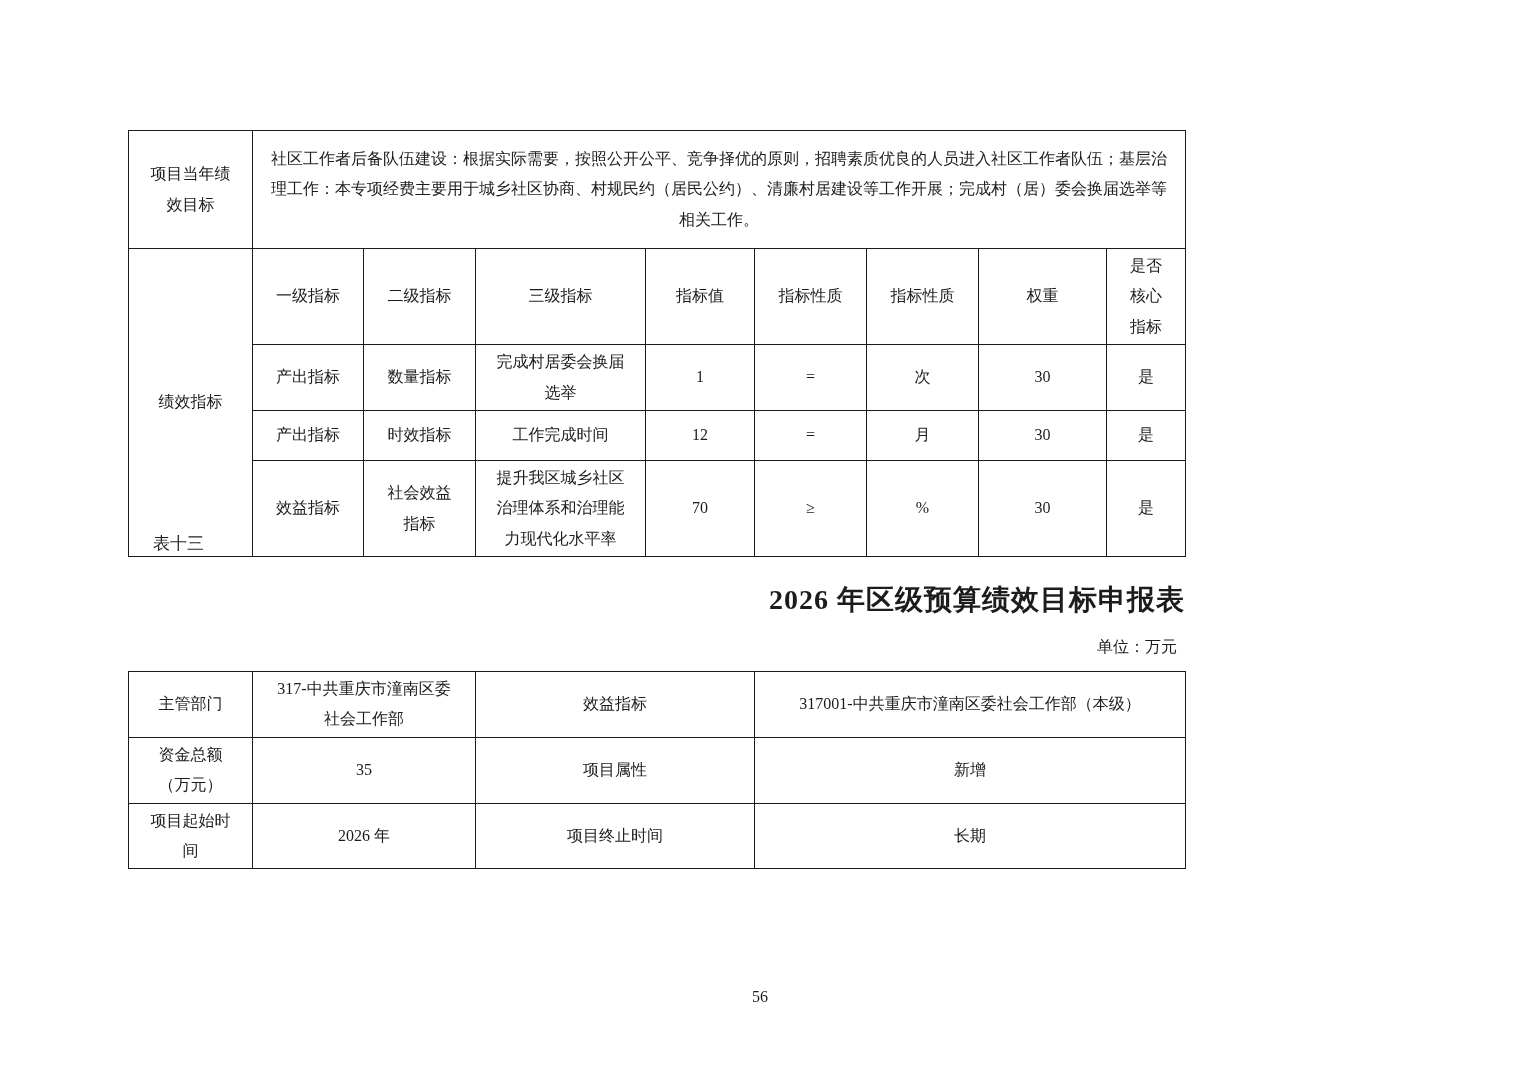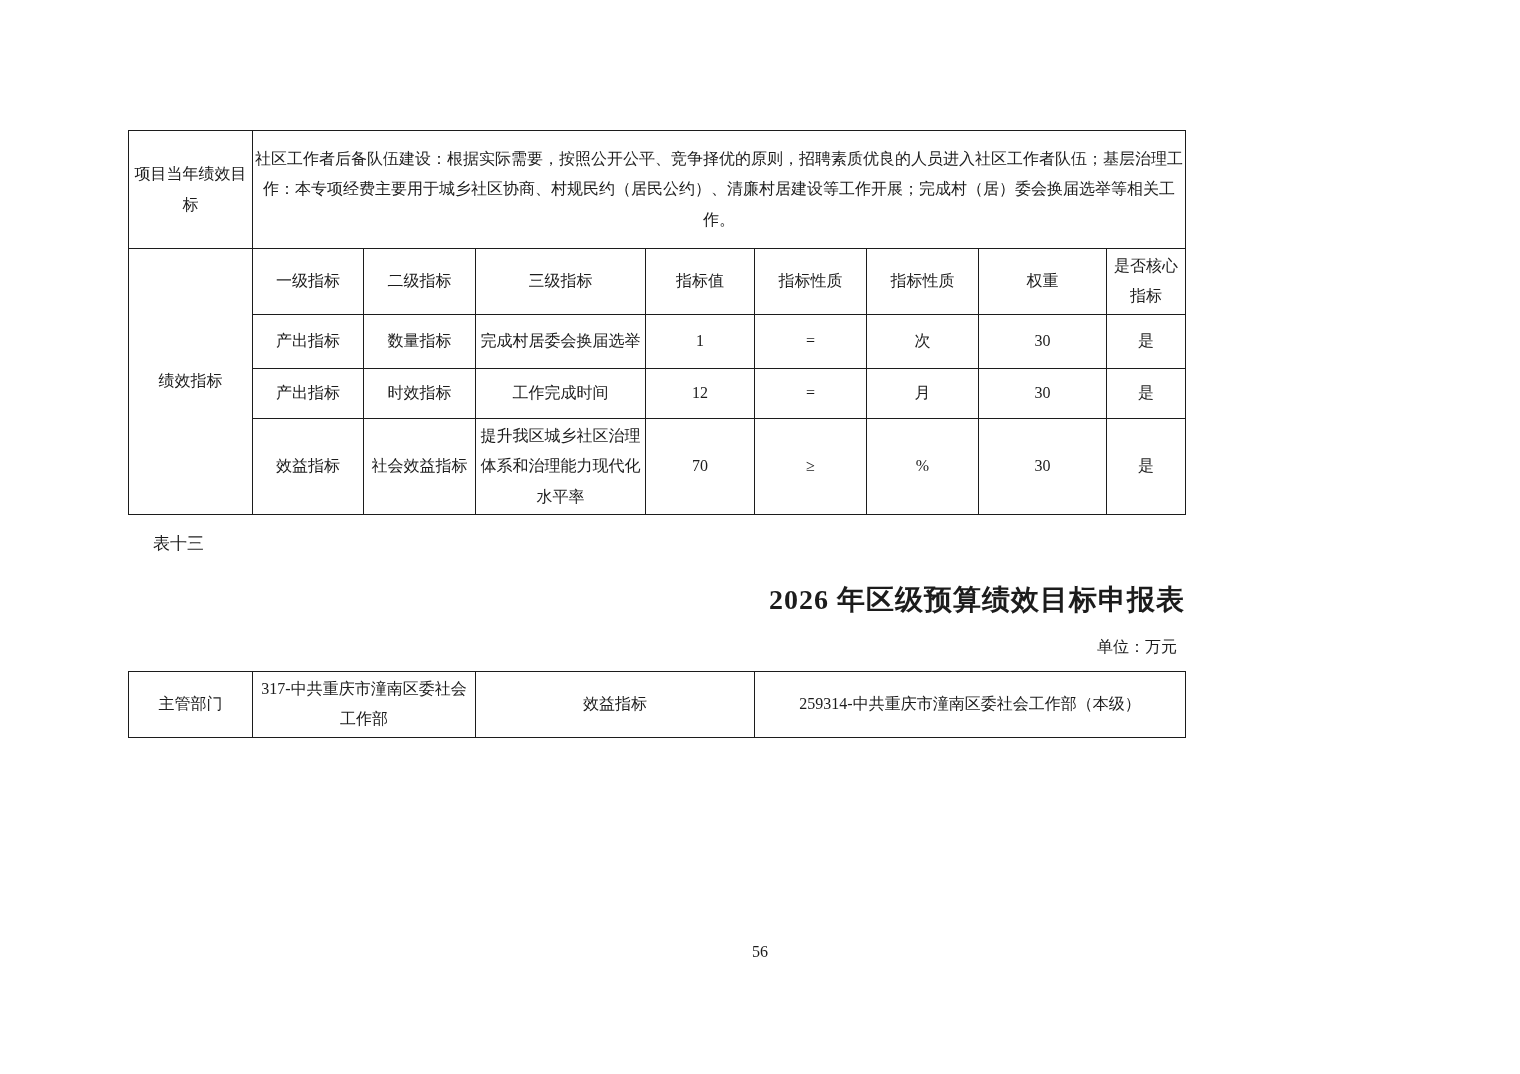--- a/index.html
+++ b/index.html
@@ -17,21 +17,21 @@
     left: 128px;
     border-collapse: collapse;
     table-layout: fixed;
     width: 1057px;
     font-size: 16px;
   }
   .doc-table td {
     border: 1px solid #1c1c1c;
     text-align: center;
     vertical-align: middle;
-    padding: 2px 1px;
+    padding: 2px 17px;
     line-height: 1.9;
     word-break: break-all;
   }
   #perf-table { top: 130px; }
   #decl-table { top: 671px; }
   .goal-text {
     text-align: left;
     padding: 8px 14px;
     line-height: 2.1;
     word-break: break-all;
@@ -57,21 +57,21 @@
     position: absolute;
     left: 128px;
     top: 637px;
     width: 1049px;
     text-align: right;
     font-size: 16px;
   }
   .page-number {
     position: absolute;
     left: 0;
-    top: 943px;
+    top: 988px;
     width: 1520px;
     text-align: center;
     font-size: 16px;
   }
 </style>
 </head>
 <body>
 
 <table id="perf-table" class="doc-table">
   <colgroup>
@@ -143,18 +143,30 @@
     <col style="width:124px">
       <col style="width:223px">
       <col style="width:279px">
       <col style="width:431px">
   </colgroup>
   <tbody>
   <tr style="height:57px">
     <td>主管部门</td>
     <td>317-中共重庆市潼南区委社会工作部</td>
     <td>效益指标</td>
-    <td>259314-中共重庆市潼南区委社会工作部（本级）</td>
+    <td>317001-中共重庆市潼南区委社会工作部（本级）</td>
+  </tr>
+  <tr style="height:56px">
+    <td>资金总额（万元）</td>
+    <td>35</td>
+    <td>项目属性</td>
+    <td>新增</td>
+  </tr>
+  <tr style="height:51px">
+    <td>项目起始时间</td>
+    <td>2026 年</td>
+    <td>项目终止时间</td>
+    <td>长期</td>
   </tr>
 </tbody>
   </table>
 
 <div class="page-number">56</div>
 
 </body></html>

